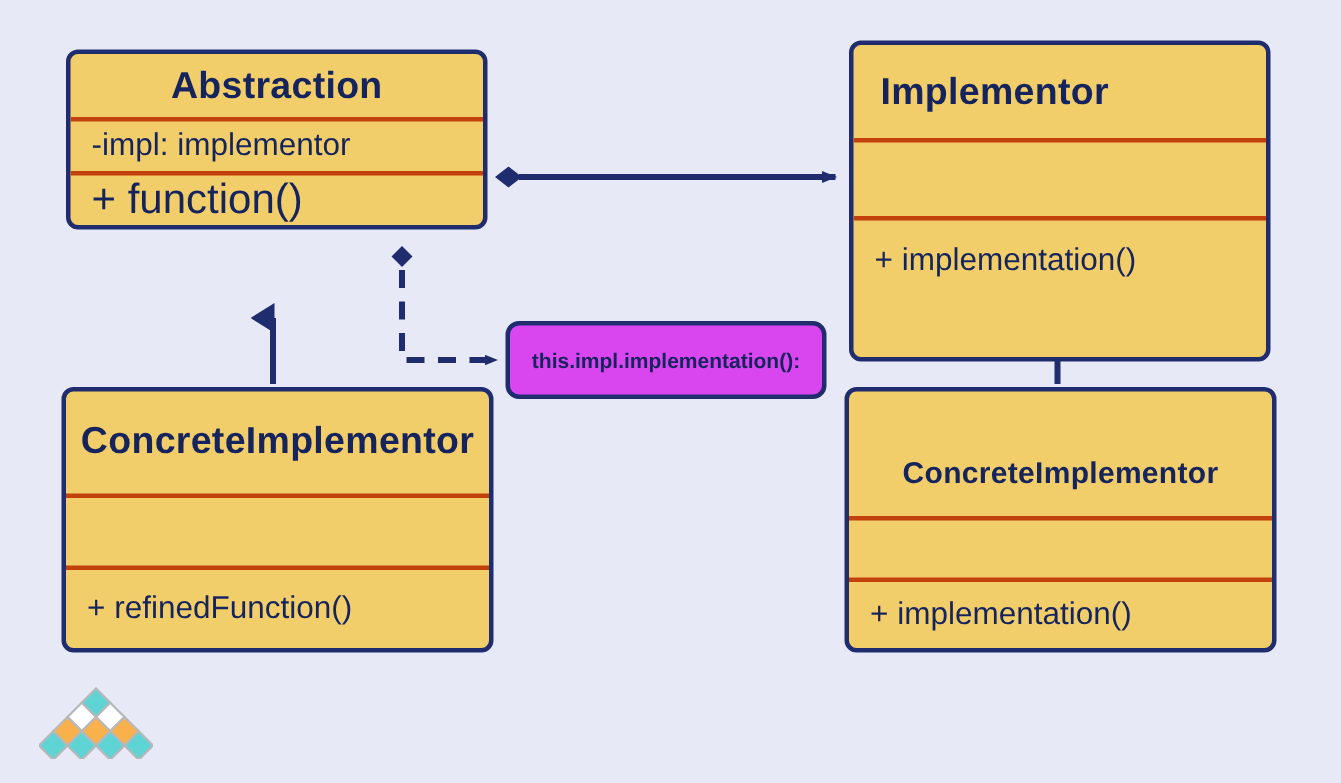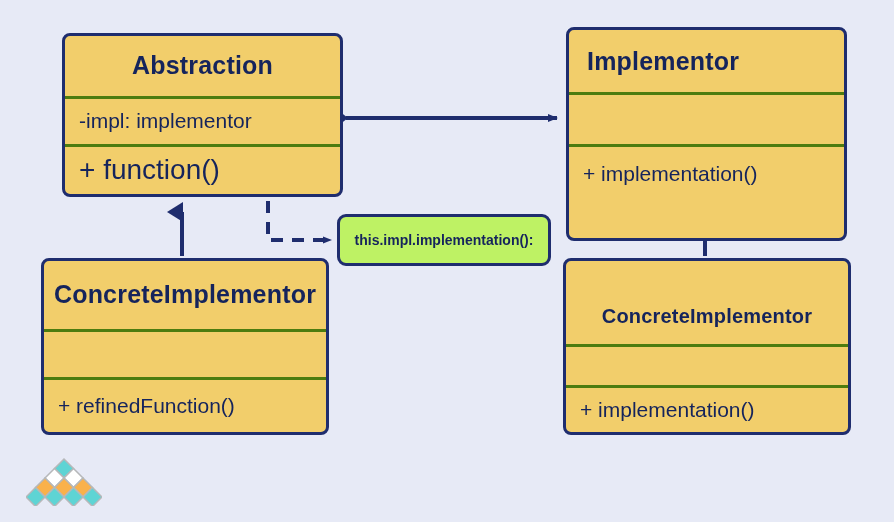--- a/index.html
+++ b/index.html
@@ -34,35 +34,35 @@
     overflow: hidden;
     z-index: 3;
   }
   .uml-row {
     box-sizing: border-box;
     display: flex;
     align-items: center;
     position: relative;
   }
   .uml-row + .uml-row {
-    border-top: 3px solid #4d7c0f;
+    border-top: 3px solid #c2410c;
   }
   .uml-title {
     justify-content: center;
     font-weight: bold;
     color: #15245c;
     letter-spacing: 0.2px;
   }
   .uml-members {
     padding-left: 14px;
     color: #15245c;
   }
 
   
-  #abstraction      { left: 62px;  top: 33px;  width: 281px; height: 164px; }
+  #abstraction      { left: 44px;  top: 33px;  width: 281px; height: 120px; }
   #implementor      { left: 566px; top: 27px;  width: 281px; height: 214px; }
   #refined          { left: 41px;  top: 258px; width: 288px; height: 177px; }
   #concrete         { left: 563px; top: 258px; width: 288px; height: 177px; }
 
   #abstraction .r-title   { height: 62px;  font-size: 25px; }
   #abstraction .r-attrs   { height: 50px;  font-size: 21px; }
   #abstraction .r-ops     { height: 52px;  font-size: 28px; }
 
   #implementor .r-title   { height: 62px;  font-size: 25px; padding-left: 18px; justify-content: flex-start; }
   #implementor .r-attrs   { height: 52px;  font-size: 21px; }
@@ -77,21 +77,21 @@
   #concrete .r-ops        { height: 57px;  font-size: 21px; }
 
   
   #note {
     position: absolute;
     left: 337px;
     top: 214px;
     width: 214px;
     height: 52px;
     box-sizing: border-box;
-    background: #bef264;
+    background: #d946ef;
     border: 3px solid #1f2d6e;
     border-radius: 9px;
     display: flex;
     align-items: center;
     justify-content: center;
     font-size: 14px;
     font-weight: bold;
     color: #15245c;
     z-index: 4;
   }

